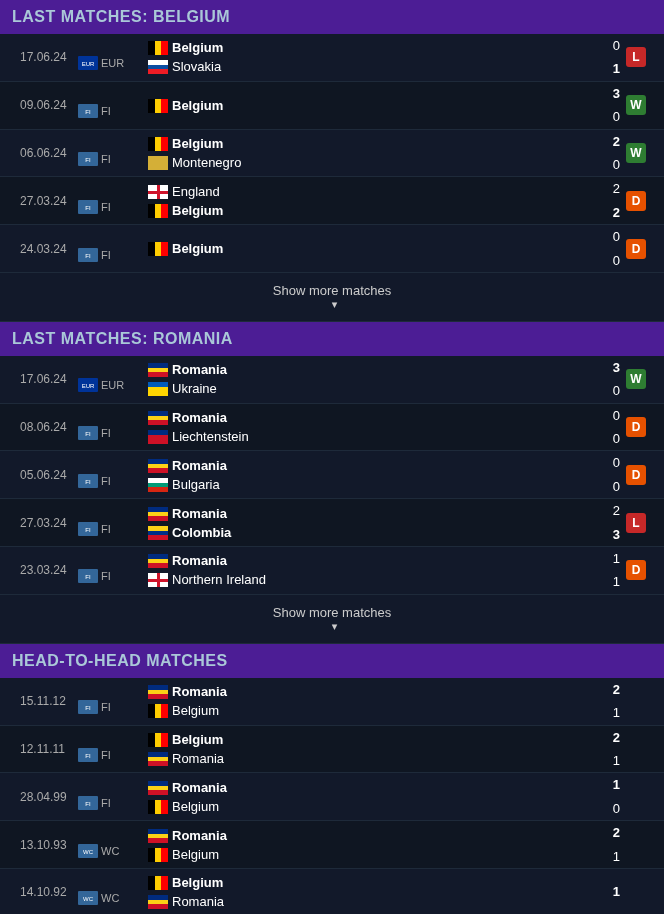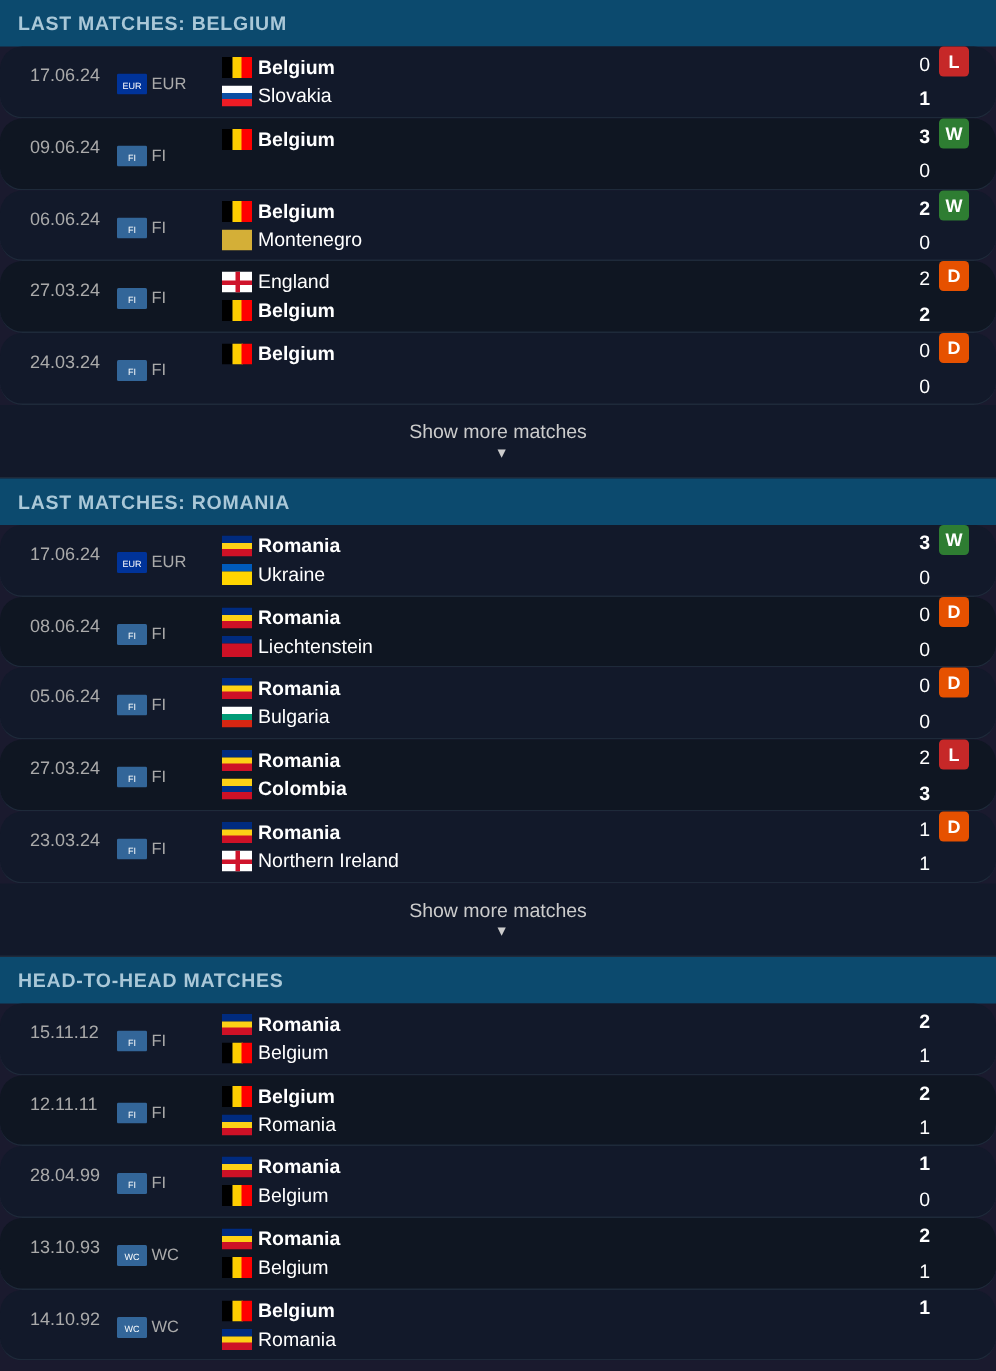--- a/index.html
+++ b/index.html
@@ -5,23 +5,23 @@
     * { margin: 0; padding: 0; box-sizing: border-box; }
     body {
       background: #1a1a2e;
       font-family: Arial, sans-serif;
       font-size: 13px;
       color: #fff;
       width: 664px;
     }
 
     .section-header {
-      background: #0c4a6e;
+      background: #4c1d95;
       padding: 8px 12px;
-      font-size: 13px;
+      font-size: 16px;
       font-weight: bold;
       color: #aac8d8;
       letter-spacing: 0.5px;
       text-transform: uppercase;
     }
 
     .match-date {
       width: 68px;
       min-width: 68px;
       color: #aaa;
@@ -103,24 +103,23 @@
     }
 
     .show-more .chevron {
       margin-left: 5px;
       font-size: 11px;
       color: #ccc;
     }
 
     .match-block {
       display: flex;
-      align-items: flex-start;
+      align-items: center;
       background: #12192a;
       border-bottom: 1px solid #1e2a3a;
-      border-radius: 15px;
     }
 
     .match-block:nth-child(even) {
       background: #0f1622;
     }
 
     .match-left {
       display: flex;
       align-items: center;
       padding: 6px 0 6px 10px;

